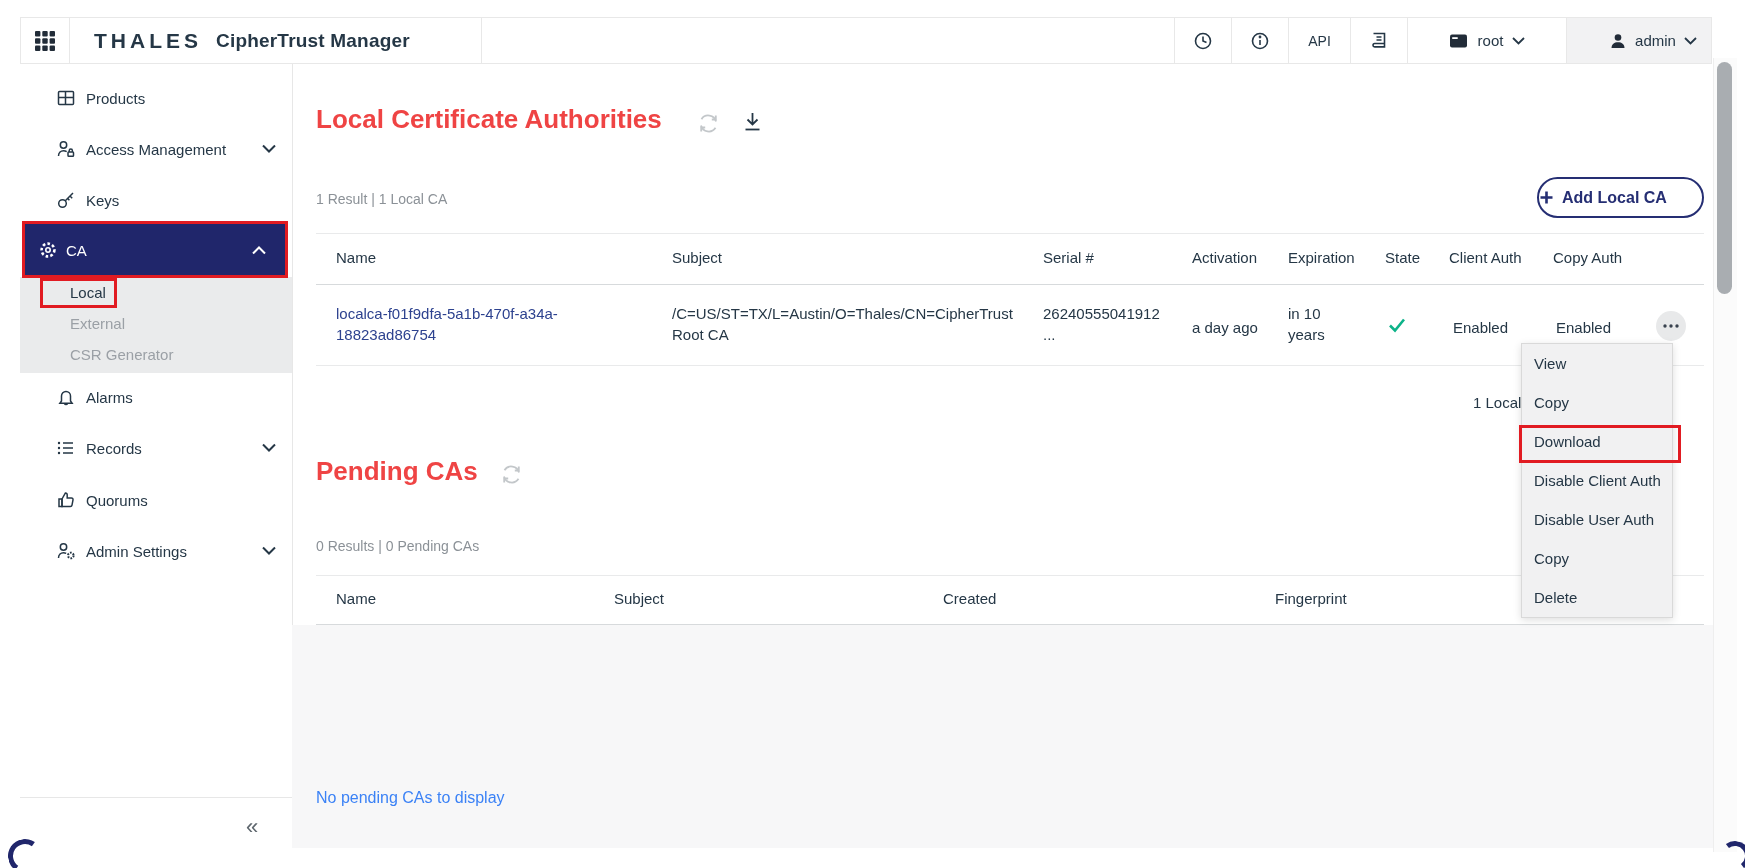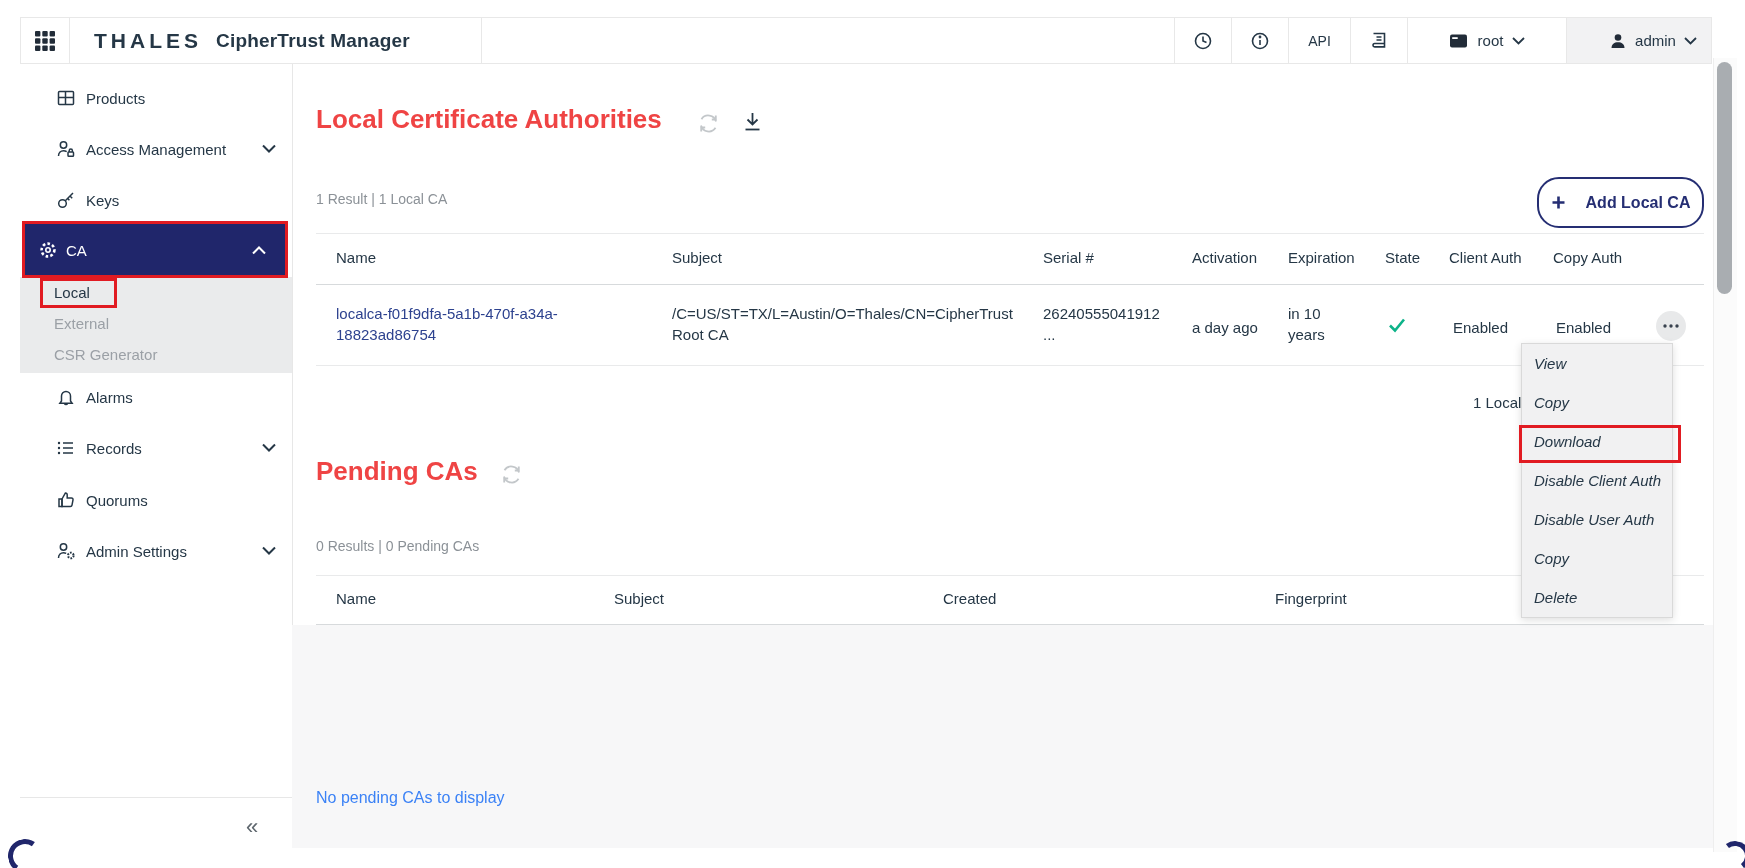--- a/index.html
+++ b/index.html
@@ -30,52 +30,52 @@
   .side-divider{position:absolute;left:292px;top:64px;width:1px;height:784px;background:#e7e7e7;}
   .side-item{position:absolute;left:20px;width:272px;height:50px;cursor:pointer;}
   .side-item .lbl{position:absolute;left:66px;top:50%;transform:translateY(-50%);font-size:15px;}
   .side-item .ic{position:absolute;left:36px;top:50%;transform:translateY(-50%);}
   .side-item .chev{position:absolute;right:16px;top:50%;transform:translateY(-50%);}
   .ca-item{position:absolute;left:25px;top:224px;width:260px;height:51px;background:#20266b;color:#fff;cursor:pointer;}
   .ca-item .lbl{position:absolute;left:41px;top:50%;transform:translateY(-50%);font-size:15px;color:#fff;}
   .ca-item .ic{position:absolute;left:13px;top:50%;transform:translateY(-50%);}
   .ca-item .chev{position:absolute;right:19px;top:50%;transform:translateY(-50%);}
   .subpanel{position:absolute;left:20px;top:277px;width:272px;height:96px;background:#eaebec;}
-  .subitem{height:31px;display:flex;align-items:center;padding-left:34px;font-size:15px;cursor:pointer;box-sizing:border-box;}
+  .subitem{height:31px;display:flex;align-items:center;padding-left:50px;font-size:15px;cursor:pointer;box-sizing:border-box;}
   .subitem.inactive{color:#9ba0a6;}
   .footer-line{position:absolute;left:20px;top:797px;width:272px;height:1px;background:#e7e7e7;}
   .collapse-btn{position:absolute;left:246px;top:816px;font-size:22px;color:#5f676e;cursor:pointer;line-height:22px;}
 
   
   .anno{position:absolute;border:3px solid #e11b22;box-sizing:border-box;pointer-events:none;}
   .anno-ca{left:22px;top:221px;width:266px;height:57px;z-index:3;}
   .anno-local{left:40px;top:278px;width:77px;height:30px;z-index:3;}
   .anno-download{left:1519px;top:425px;width:162px;height:38px;z-index:7;}
 
   
   .page-title{position:absolute;font-size:26px;font-weight:600;color:#ef4444;}
   .t1-title{left:316px;top:104px;}
   .icon-btn{position:absolute;cursor:pointer;}
   .results-text{position:absolute;font-size:14px;color:#8b9197;}
-  .add-btn{position:absolute;left:1537px;top:177px;width:167px;height:51px;border:2px solid #252e73;
+  .add-btn{position:absolute;left:1537px;top:177px;width:167px;height:41px;border:2px solid #252e73;
     border-radius:22px;background:#fff;color:#252e73;font-size:16px;font-weight:600;
-    display:flex;align-items:center;justify-content:center;gap:20px;box-sizing:border-box;cursor:pointer;}
+    display:flex;align-items:center;justify-content:flex-start;gap:8px;box-sizing:border-box;cursor:pointer;}
   .hline{position:absolute;height:1px;background:#e9eaeb;}
   .hline.dark{background:#d7dadc;}
   .th{position:absolute;top:249px;font-size:15px;color:#253746;}
   .td{position:absolute;font-size:15px;color:#253746;line-height:21px;}
   .link{color:#2d428f;cursor:pointer;}
   .ellipsis-btn{position:absolute;left:1656px;top:311px;width:30px;height:30px;border-radius:50%;
     background:#e8e9ea;display:flex;align-items:center;justify-content:center;cursor:pointer;}
   .pagination{position:absolute;left:1473px;top:394px;font-size:15px;color:#253746;z-index:1;}
 
   
   .ctx-menu{position:absolute;left:1521px;top:343px;width:152px;background:#f1f1f2;
     border:1px solid #d9d9d9;box-shadow:0 2px 8px rgba(0,0,0,0.13);z-index:5;box-sizing:border-box;}
-  .ctx-item{height:39px;display:flex;align-items:center;padding-left:12px;font-size:15px;cursor:pointer;font-style:italic;}
+  .ctx-item{height:39px;display:flex;align-items:center;padding-left:12px;font-size:15px;cursor:pointer;}
 
   
   .t2-title{left:316px;top:456px;}
   .th2{position:absolute;top:590px;font-size:15px;color:#253746;}
   .empty-area{position:absolute;left:292px;top:625px;width:1421px;height:223px;background:#f7f7f8;}
   .empty-msg{position:absolute;left:316px;top:789px;width:1388px;font-size:16px;color:#3b82f6;}
 
   
   .scroll-track{position:absolute;left:1713px;top:58px;width:24px;height:794px;background:#fbfbfb;border-left:1px solid #eeeeee;box-sizing:border-box;}
   .scroll-thumb{position:absolute;left:1717px;top:62px;width:15px;height:232px;background:#a9adb1;border-radius:8px;cursor:pointer;}

